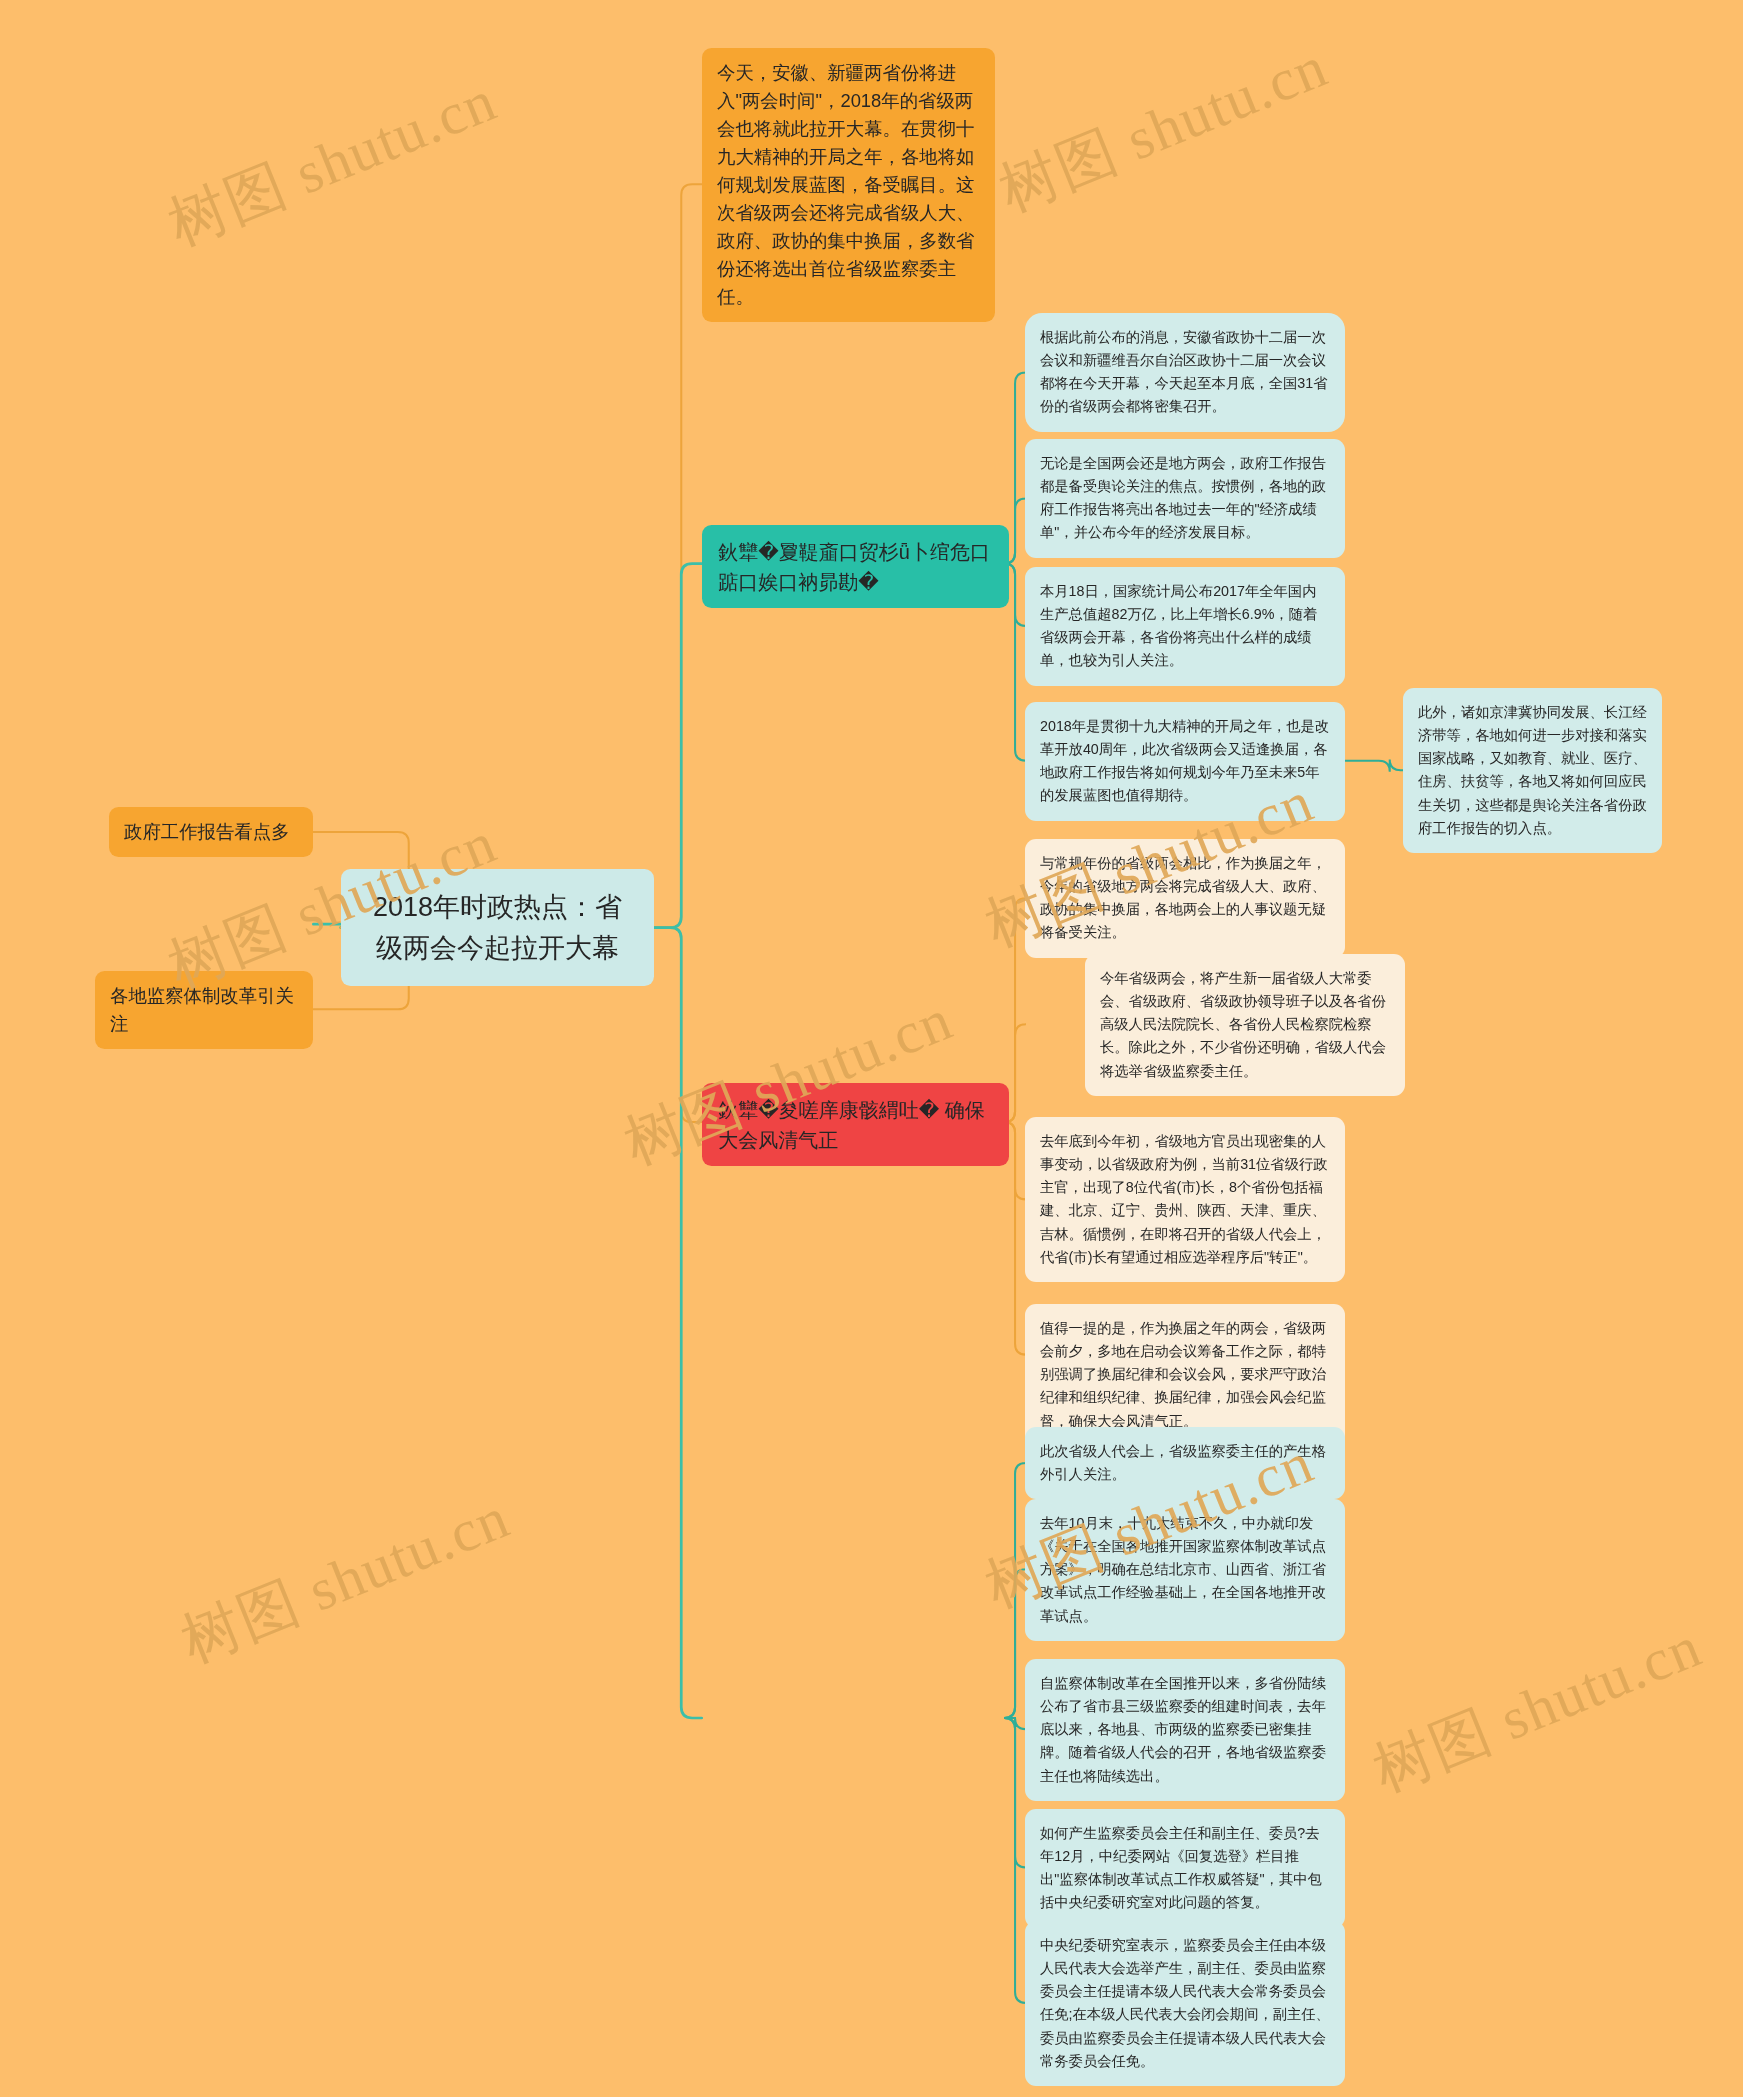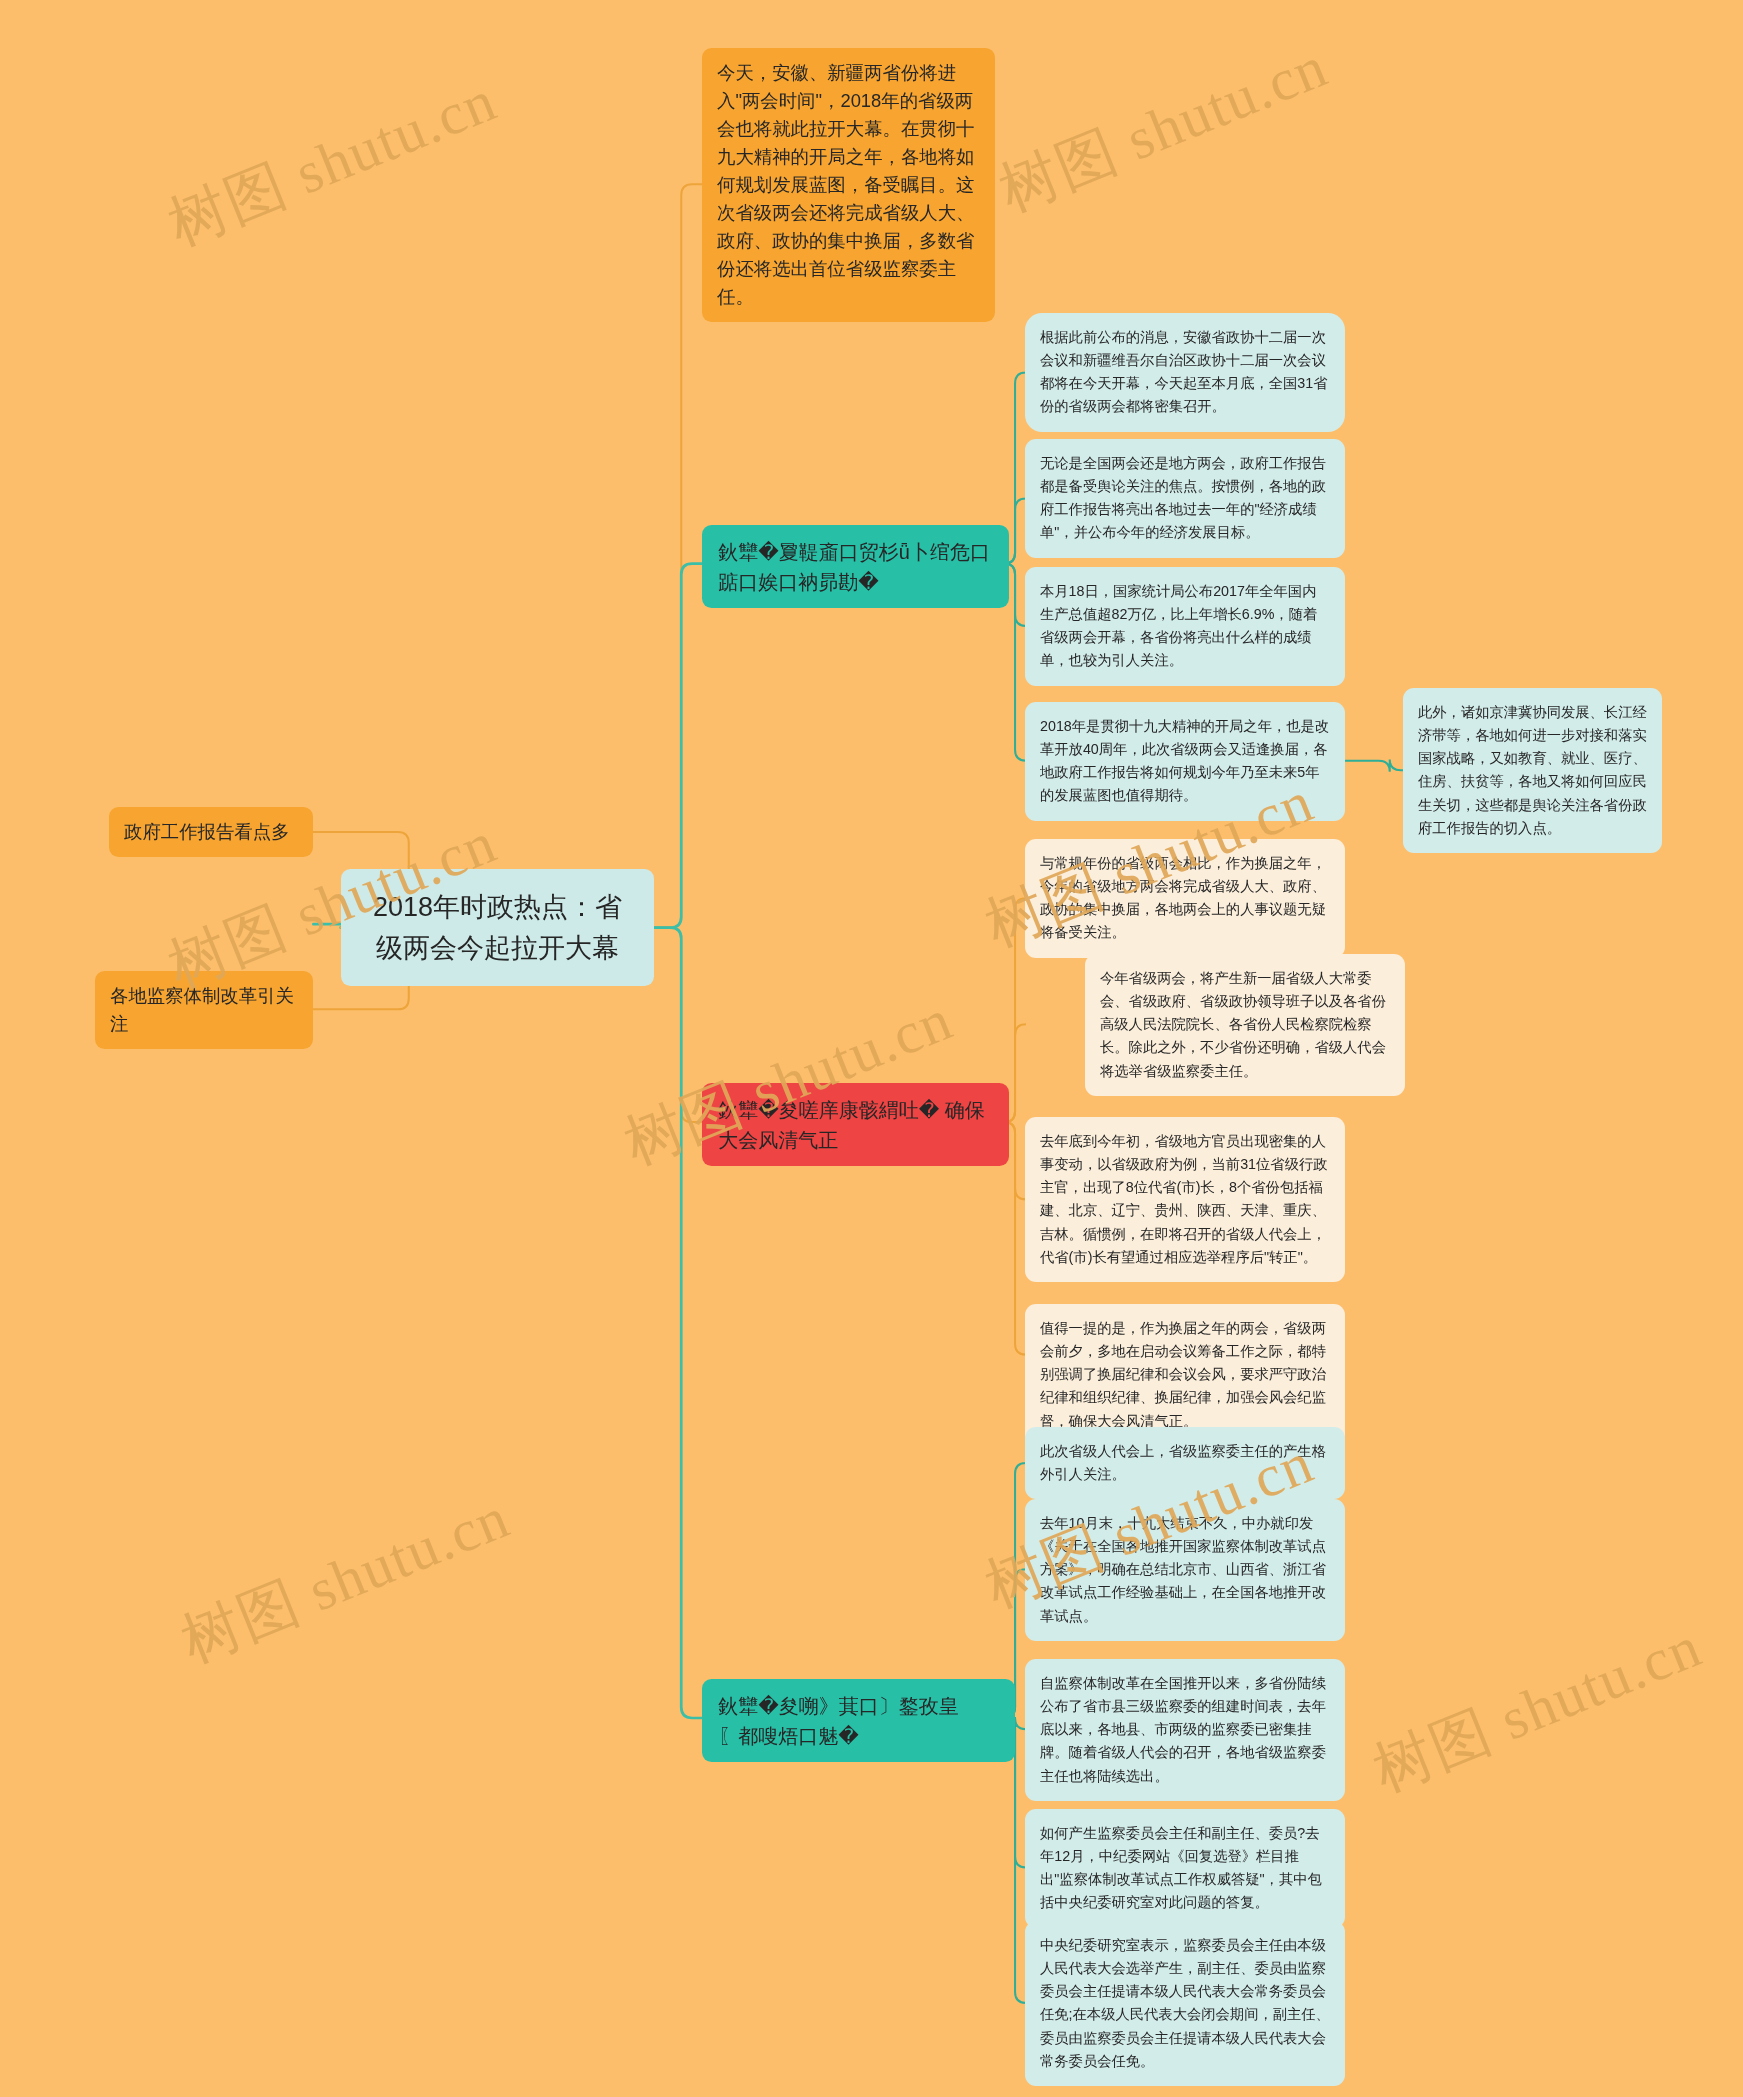--- a/index.html
+++ b/index.html
@@ -109,21 +109,20 @@
 
   <div class="node root" id="root-node" style="left: 341px; top: 869px; width: 313px;">2018年时政热点：省级两会今起拉开大幕</div>
 
   <div class="node branch b-orange" id="lb0" style="left: 109px; top: 807px; width: 204px;">政府工作报告看点多</div>
   <div class="node branch b-orange" id="lb2" style="left: 95px; top: 971px; width: 218px;">各地监察体制改革引关注</div>
 
   <div class="node branch b-orange" id="summary-node" style="left: 702px; top: 48px; width: 293px;">今天，安徽、新疆两省份将进入"两会时间"，2018年的省级两会也将就此拉开大幕。在贯彻十九大精神的开局之年，各地将如何规划发展蓝图，备受瞩目。这次省级两会还将完成省级人大、政府、政协的集中换届，多数省份还将选出首位省级监察委主任。</div>
 
   <div class="node mid b-teal" id="mid0" style="left: 702px; top: 525px; width: 307px;">鈥犫�夐鞮齑口贸杉ǖ卜绾危口踮口娭口衲昴勘�</div>
   <div class="node mid" id="mid1" style="background: #ef4444; left: 702px; top: 1083px; width: 307px;">鈥犫�夋嗟庠康骸緭吐� 确保大会风清气正</div>
-  <div class="node mid b-teal" id="mid2" style="left: 702px; top: 1679px; width: 313px;">鈥犫�夋嗍》萁口〕鍪孜皇〖都嗖焐口魅�</div>
 
   <div class="node leaf l-mint" id="g0l0" style="left: 1025px; top: 313px; width: 320px; border-radius: 17px;">根据此前公布的消息，安徽省政协十二届一次会议和新疆维吾尔自治区政协十二届一次会议都将在今天开幕，今天起至本月底，全国31省份的省级两会都将密集召开。</div>
   <div class="node leaf l-mint" id="g0l1" style="left: 1025px; top: 439px; width: 320px;">无论是全国两会还是地方两会，政府工作报告都是备受舆论关注的焦点。按惯例，各地的政府工作报告将亮出各地过去一年的"经济成绩单"，并公布今年的经济发展目标。</div>
   <div class="node leaf l-mint" id="g0l2" style="left: 1025px; top: 567px; width: 320px;">本月18日，国家统计局公布2017年全年国内生产总值超82万亿，比上年增长6.9%，随着省级两会开幕，各省份将亮出什么样的成绩单，也较为引人关注。</div>
   <div class="node leaf l-mint" id="g0l3" style="left: 1025px; top: 702px; width: 320px;">2018年是贯彻十九大精神的开局之年，也是改革开放40周年，此次省级两会又适逢换届，各地政府工作报告将如何规划今年乃至未来5年的发展蓝图也值得期待。</div>
   <div class="node leaf l-mint" id="g0gc" style="left: 1403px; top: 688px; width: 259px;">此外，诸如京津冀协同发展、长江经济带等，各地如何进一步对接和落实国家战略，又如教育、就业、医疗、住房、扶贫等，各地又将如何回应民生关切，这些都是舆论关注各省份政府工作报告的切入点。</div>
 
   <div class="node leaf l-cream" id="g1l0" style="left: 1025px; top: 839px; width: 320px;">与常规年份的省级两会相比，作为换届之年，今年的省级地方两会将完成省级人大、政府、政协的集中换届，各地两会上的人事议题无疑将备受关注。</div>
   <div class="node leaf l-cream" id="g1l1" style="left: 1085px; top: 954px; width: 320px;">今年省级两会，将产生新一届省级人大常委会、省级政府、省级政协领导班子以及各省份高级人民法院院长、各省份人民检察院检察长。除此之外，不少省份还明确，省级人代会将选举省级监察委主任。</div>
   <div class="node leaf l-cream" id="g1l2" style="left: 1025px; top: 1117px; width: 320px;">去年底到今年初，省级地方官员出现密集的人事变动，以省级政府为例，当前31位省级行政主官，出现了8位代省(市)长，8个省份包括福建、北京、辽宁、贵州、陕西、天津、重庆、吉林。循惯例，在即将召开的省级人代会上，代省(市)长有望通过相应选举程序后"转正"。</div>

